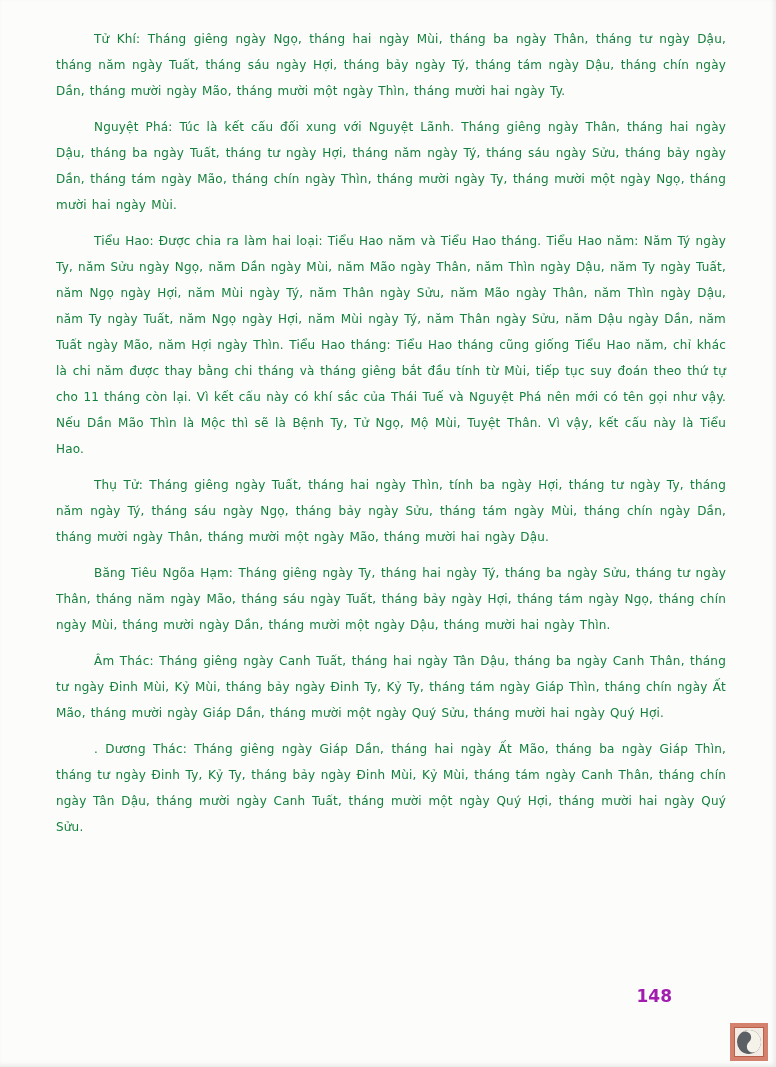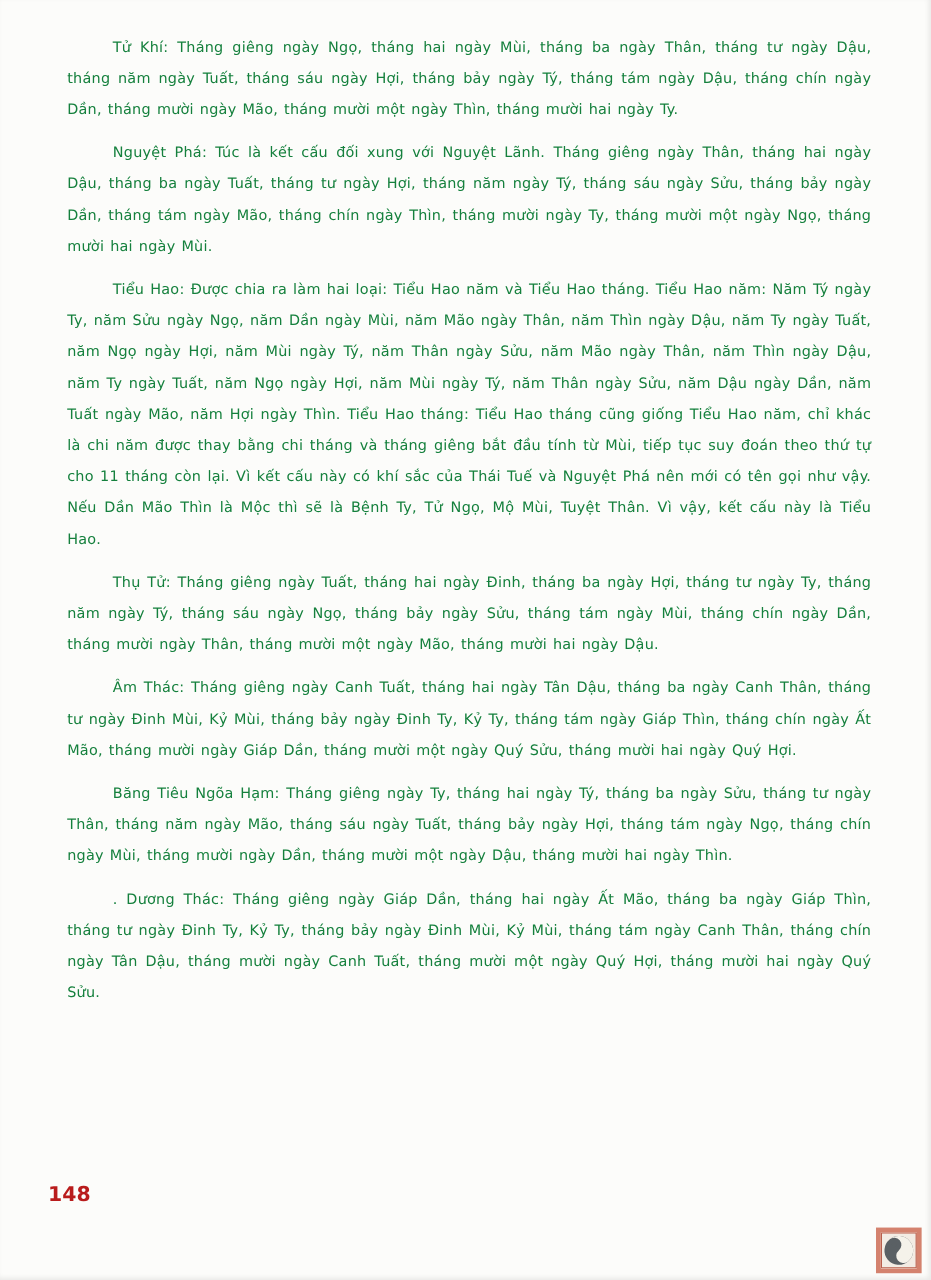--- a/index.html
+++ b/index.html
@@ -24,26 +24,26 @@
     line-height: 26px;
     color: #15803d;
     text-align: justify;
     text-indent: 38px;
     letter-spacing: 0.2px;
     word-spacing: 1px;
   }
   .page-number {
     position: absolute;
     top: 986px;
-    left: 40px;
+    left: 52px;
     width: 620px;
-    text-align: left;
+    text-align: right;
     font-size: 17px;
     font-weight: bold;
-    color: #b91c1c;
+    color: #a21caf;
   }
   .watermark {
     position: absolute;
     right: 8px;
     bottom: 6px;
     display: flex;
     align-items: center;
     gap: 7px;
   }
   .yinyang-frame {
@@ -66,23 +66,23 @@
     letter-spacing: 0.5px;
   }
 </style>
 </head>
 <body>
 
 <div class="page">
   <p>Tử Khí: Tháng giêng ngày Ngọ, tháng hai ngày Mùi, tháng ba ngày Thân, tháng tư ngày Dậu, tháng năm ngày Tuất, tháng sáu ngày Hợi, tháng bảy ngày Tý, tháng tám ngày Dậu, tháng chín ngày Dần, tháng mười ngày Mão, tháng mười một ngày Thìn, tháng mười hai ngày Ty.</p>
   <p>Nguyệt Phá: Túc là kết cấu đối xung với Nguyệt Lãnh. Tháng giêng ngày Thân, tháng hai ngày Dậu, tháng ba ngày Tuất, tháng tư ngày Hợi, tháng năm ngày Tý, tháng sáu ngày Sửu, tháng bảy ngày Dần, tháng tám ngày Mão, tháng chín ngày Thìn, tháng mười ngày Ty, tháng mười một ngày Ngọ, tháng mười hai ngày Mùi.</p>
   <p>Tiểu Hao: Được chia ra làm hai loại: Tiểu Hao năm và Tiểu Hao tháng. Tiểu Hao năm: Năm Tý ngày Ty, năm Sửu ngày Ngọ, năm Dần ngày Mùi, năm Mão ngày Thân, năm Thìn ngày Dậu, năm Ty ngày Tuất, năm Ngọ ngày Hợi, năm Mùi ngày Tý, năm Thân ngày Sửu, năm Mão ngày Thân, năm Thìn ngày Dậu, năm Ty ngày Tuất, năm Ngọ ngày Hợi, năm Mùi ngày Tý, năm Thân ngày Sửu, năm Dậu ngày Dần, năm Tuất ngày Mão, năm Hợi ngày Thìn. Tiểu Hao tháng: Tiểu Hao tháng cũng giống Tiểu Hao năm, chỉ khác là chi năm được thay bằng chi tháng và tháng giêng bắt đầu tính từ Mùi, tiếp tục suy đoán theo thứ tự cho 11 tháng còn lại. Vì kết cấu này có khí sắc của Thái Tuế và Nguyệt Phá nên mới có tên gọi như vậy. Nếu Dần Mão Thìn là Mộc thì sẽ là Bệnh Ty, Tử Ngọ, Mộ Mùi, Tuyệt Thân. Vì vậy, kết cấu này là Tiểu Hao.</p>
-  <p>Thụ Tử: Tháng giêng ngày Tuất, tháng hai ngày Đinh, tháng ba ngày Hợi, tháng tư ngày Ty, tháng năm ngày Tý, tháng sáu ngày Ngọ, tháng bảy ngày Sửu, tháng tám ngày Mùi, tháng chín ngày Dần, tháng mười ngày Thân, tháng mười một ngày Mão, tháng mười hai ngày Dậu.</p>
+  <p>Thụ Tử: Tháng giêng ngày Tuất, tháng hai ngày Thìn, tính ba ngày Hợi, tháng tư ngày Ty, tháng năm ngày Tý, tháng sáu ngày Ngọ, tháng bảy ngày Sửu, tháng tám ngày Mùi, tháng chín ngày Dần, tháng mười ngày Thân, tháng mười một ngày Mão, tháng mười hai ngày Dậu.</p>
+  <p>Băng Tiêu Ngõa Hạm: Tháng giêng ngày Ty, tháng hai ngày Tý, tháng ba ngày Sửu, tháng tư ngày Thân, tháng năm ngày Mão, tháng sáu ngày Tuất, tháng bảy ngày Hợi, tháng tám ngày Ngọ, tháng chín ngày Mùi, tháng mười ngày Dần, tháng mười một ngày Dậu, tháng mười hai ngày Thìn.</p>
   <p>Âm Thác: Tháng giêng ngày Canh Tuất, tháng hai ngày Tân Dậu, tháng ba ngày Canh Thân, tháng tư ngày Đinh Mùi, Kỷ Mùi, tháng bảy ngày Đinh Ty, Kỷ Ty, tháng tám ngày Giáp Thìn, tháng chín ngày Ất Mão, tháng mười ngày Giáp Dần, tháng mười một ngày Quý Sửu, tháng mười hai ngày Quý Hợi.</p>
-  <p>Băng Tiêu Ngõa Hạm: Tháng giêng ngày Ty, tháng hai ngày Tý, tháng ba ngày Sửu, tháng tư ngày Thân, tháng năm ngày Mão, tháng sáu ngày Tuất, tháng bảy ngày Hợi, tháng tám ngày Ngọ, tháng chín ngày Mùi, tháng mười ngày Dần, tháng mười một ngày Dậu, tháng mười hai ngày Thìn.</p>
   <p>. Dương Thác: Tháng giêng ngày Giáp Dần, tháng hai ngày Ất Mão, tháng ba ngày Giáp Thìn, tháng tư ngày Đinh Ty, Kỷ Ty, tháng bảy ngày Đinh Mùi, Kỷ Mùi, tháng tám ngày Canh Thân, tháng chín ngày Tân Dậu, tháng mười ngày Canh Tuất, tháng mười một ngày Quý Hợi, tháng mười hai ngày Quý Sửu.</p>
 
   <div class="page-number">148</div>
 
   <div class="watermark">
     <span class="yinyang-frame">
       <svg viewBox="0 0 100 100" width="26" height="26" aria-hidden="true">
         <circle cx="50" cy="50" r="46" fill="#5a6064"></circle>
         <path d="M50,4 A46,46 0 0,1 50,96 A23,23 0 0,1 50,50 A23,23 0 0,0 50,4 Z" fill="#f5f2ea"></path>
         <circle cx="50" cy="27" r="7.5" fill="#5a6064"></circle>

